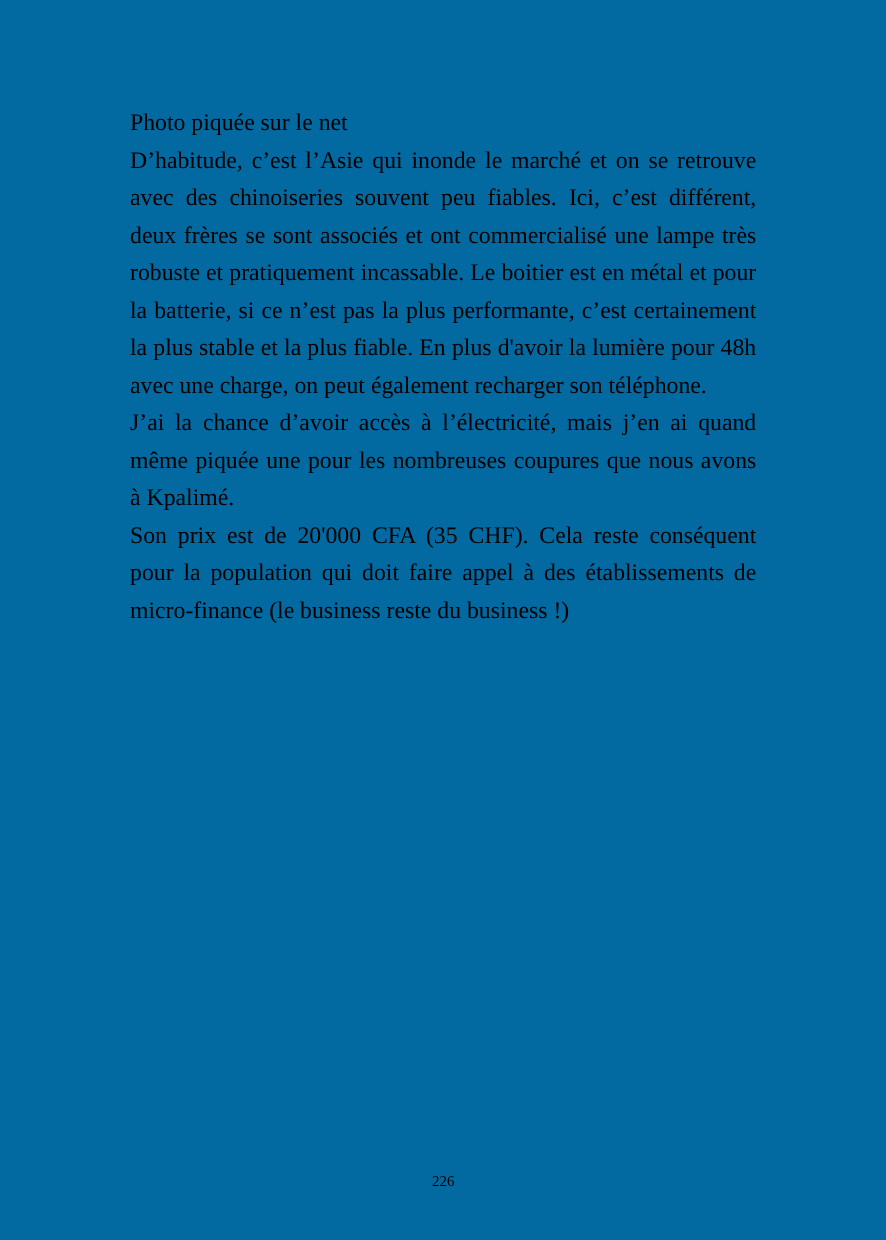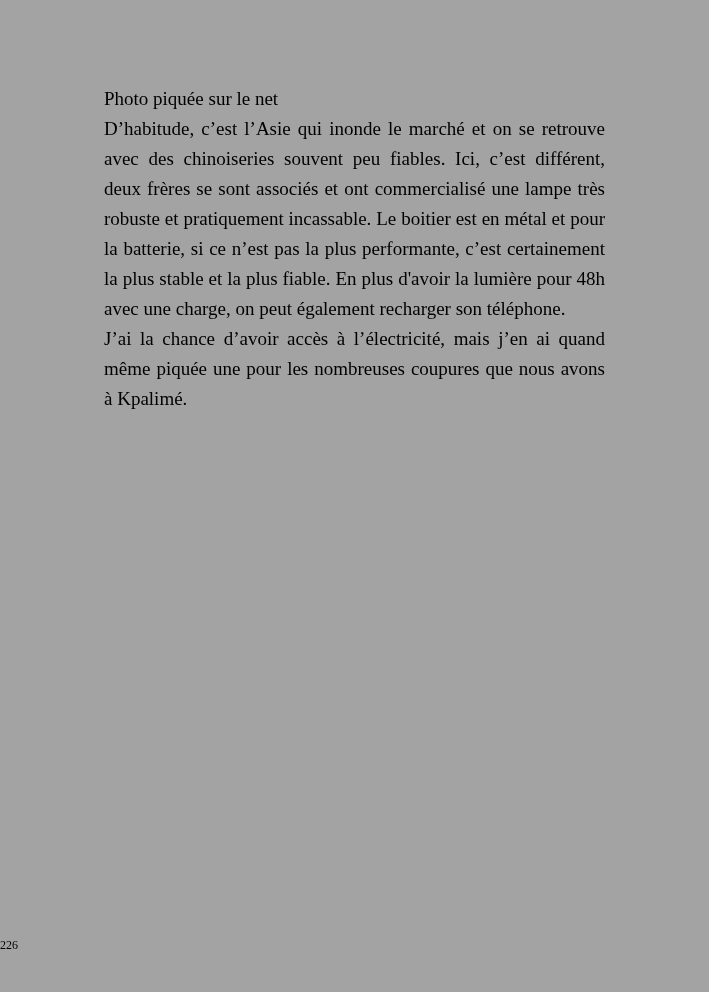--- a/index.html
+++ b/index.html
@@ -4,21 +4,21 @@
 <style>
   html, body {
     margin: 0;
     padding: 0;
     background: #ffffff;
   }
   .page {
     position: relative;
     width: 709px;
     height: 992px;
-    background: #a3a3a3;
+    background: #0369a1;
     overflow: hidden;
     font-family: "Liberation Serif", "DejaVu Serif", serif;
     color: #000000;
   }
   .content {
     position: absolute;
     top: 84px;
     left: 104px;
     width: 501px;
   }
@@ -28,29 +28,30 @@
     line-height: 30px;
     text-align: justify;
     text-justify: inter-word;
     color: #000000;
   }
   .page-number {
     position: absolute;
     left: 0;
     right: 0;
     top: 938px;
-    text-align: left;
+    text-align: center;
     font-size: 12px;
     line-height: 14px;
     color: #000000;
   }
 </style>
 </head>
 <body>
 
 <div class="page">
   <div class="content">
     <p>Photo piquée sur le net</p>
     <p>D’habitude, c’est l’Asie qui inonde le marché et on se retrouve avec des chinoiseries souvent peu fiables. Ici, c’est différent, deux frères se sont associés et ont commercialisé une lampe très robuste et pratiquement incassable. Le boitier est en métal et pour la batterie, si ce n’est pas la plus performante, c’est certainement la plus stable et la plus fiable. En plus d'avoir la lumière pour 48h avec une charge, on peut également recharger son téléphone.</p>
     <p>J’ai la chance d’avoir accès à l’électricité, mais j’en ai quand même piquée une pour les nombreuses coupures que nous avons à Kpalimé.</p>
+    <p>Son prix est de 20'000 CFA (35 CHF). Cela reste conséquent pour la population qui doit faire appel à des établissements de micro-finance (le business reste du business !)</p>
   </div>
   <div class="page-number">226</div>
 </div>
 
 </body></html>

